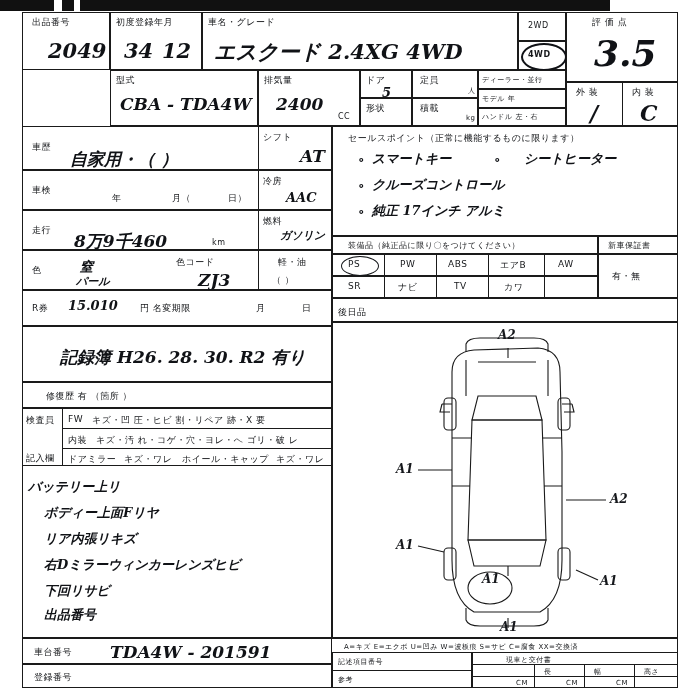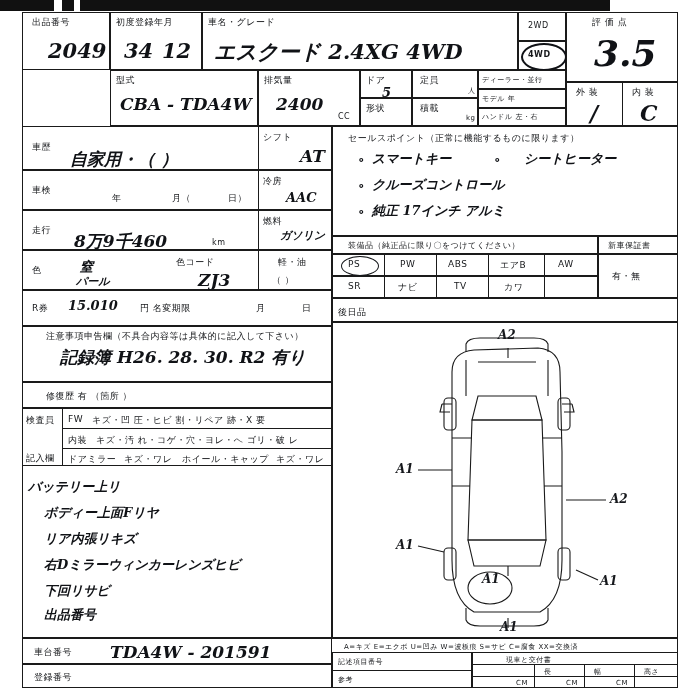--- a/index.html
+++ b/index.html
@@ -183,21 +183,20 @@
   <div class="lbl" style="left:454px;top:281px;">TV</div>
   <div class="lbl" style="left:504px;top:281px;">カワ</div>
 
   <div class="bx" style="left:598px;top:254px;width:80px;height:44px;"></div>
   <div class="lbl" style="left:612px;top:270px;">有・無</div>
 
   <div class="bx" style="left:332px;top:298px;width:346px;height:24px;"></div>
   <div class="lbl" style="left:338px;top:306px;">後日品</div>
 
   <div class="bx" style="left:22px;top:326px;width:310px;height:56px;"></div>
-  <div class="lbl" style="left:46px;top:330px;">注意事項申告欄（不具合内容等は具体的に記入して下さい）</div>
   <div class="hand mid" style="left:60px;top:346px;">記録簿  H26. 28. 30. R2 有り</div>
 
   <div class="bx" style="left:22px;top:382px;width:310px;height:26px;"></div>
   <div class="lbl" style="left:46px;top:390px;">修復歴  有 （箇所            ）</div>
 
   <div class="bx" style="left:22px;top:408px;width:310px;height:58px;"></div>
   <div class="vline" style="left:62px;top:408px;height:58px;"></div>
   <div class="hline" style="left:62px;top:428px;width:270px;"></div>
   <div class="hline" style="left:62px;top:448px;width:270px;"></div>
   <div class="lbl" style="left:26px;top:414px;">検査員</div>

